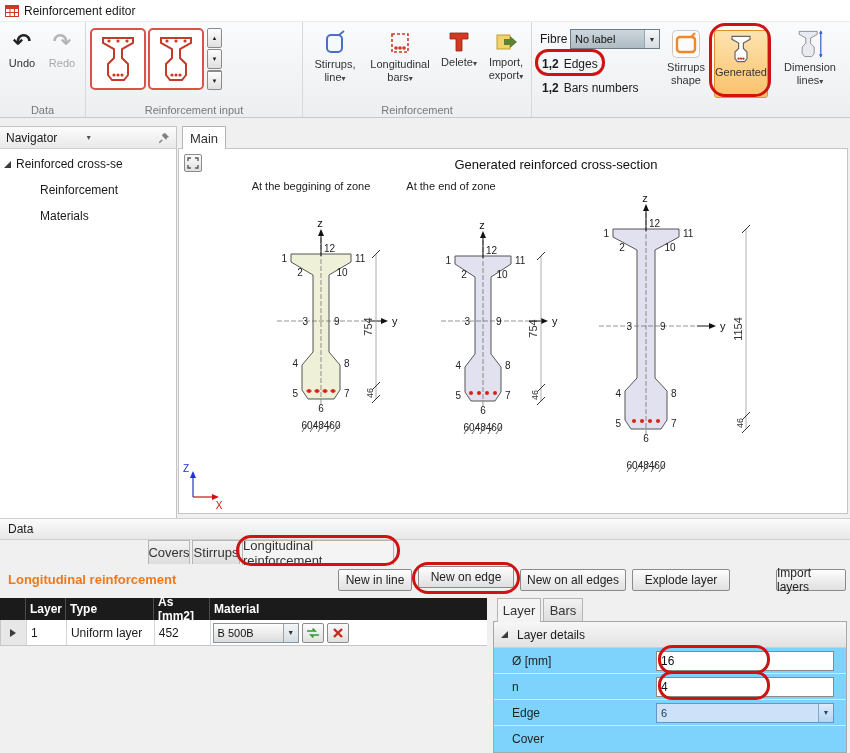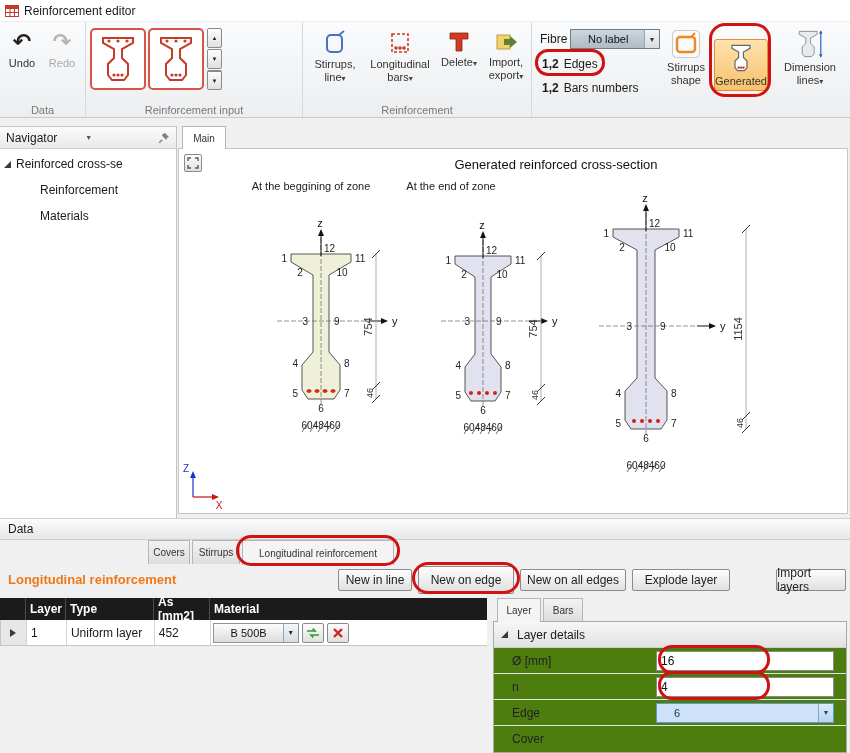--- a/index.html
+++ b/index.html
@@ -11,26 +11,26 @@
 #titlebar{position:absolute;left:0;top:0;width:100%;height:22px;background:#fff;display:flex;align-items:center;gap:5px;padding-left:5px;border-bottom:1px solid #ececec}
 
 #ribbon{position:absolute;left:0;top:22px;width:100%;height:96px;background:linear-gradient(#fafbfc,#edeef0);border-bottom:1px solid #c6c9cc}
 .rgroup{position:absolute;top:0;height:95px;border-right:1px solid #d6d8da}
 .glabel{position:absolute;bottom:1px;left:0;width:100%;text-align:center;font-size:11px;color:#787878}
 .bigbtn{position:absolute;display:flex;flex-direction:column;align-items:center;gap:2px;font-size:11px;color:#333;text-align:center;padding-top:3px;border-radius:3px;cursor:default}
 .bigbtn .lbl{line-height:1.15}
 .caret{font-size:8px;color:#444}
 .push{position:absolute;display:flex;align-items:center;justify-content:center;background:linear-gradient(#fdfdfd,#e0e0e0);border:1px solid #8b8b8b;border-radius:2px;font-size:12px;color:#222}
 .combo{display:flex;align-items:stretch;background:#fff;border:1px solid #89959e;font-size:11px;color:#111}
-.combo .ctext{flex:1;padding-left:17px;white-space:nowrap;overflow:hidden;display:flex;align-items:center}
+.combo .ctext{flex:1;padding-left:4px;white-space:nowrap;overflow:hidden;display:flex;align-items:center}
 .combo .cbtn{width:15px;display:flex;align-items:center;justify-content:center;font-size:7px;color:#333;background:linear-gradient(#f4f6f8,#d6dde2);border-left:1px solid #9aa6ae}
 .combo.blue{background:#cde2f8;border-color:#5f97d2;color:#10365c}
 .combo.blue .cbtn{background:linear-gradient(#ddeafa,#b7d4f1);border-left-color:#7fa8cf;color:#1c4a78}
 
-.tab{position:absolute;top:0;display:flex;align-items:center;justify-content:center;background:linear-gradient(#f2f2f2,#dedede);border:1px solid #b5b5b5;border-bottom:none;color:#333;font-size:10px}
+.tab{position:absolute;top:0;display:flex;align-items:center;justify-content:center;background:linear-gradient(#f2f2f2,#dedede);border:1px solid #b5b5b5;border-bottom:none;color:#333;font-size:13px}
 .tab.active{background:#f4f4f4;z-index:3}
 
 .thumb{position:absolute;display:flex;align-items:center;justify-content:center;background:#fff;border:2px solid #d9534a;border-radius:5px}
 
 .thc{border-right:1px solid #4c4c4c;display:flex;align-items:center;padding-left:4px;font-weight:bold;color:#fff;height:100%;font-size:12px}
 .trc{border-right:1px solid #d6d6d6;display:flex;align-items:center;padding-left:4px;height:100%}
 .tri-right{width:0;height:0;border-left:6px solid #3a3a3a;border-top:4px solid transparent;border-bottom:4px solid transparent}
 .tri-exp{width:0;height:0;border-bottom:7px solid #3a3a3a;border-left:7px solid transparent}
 
 .drow{position:absolute;left:0;width:100%;height:26px;display:flex;align-items:center;border-bottom:1px solid #e3e3e3}
@@ -153,21 +153,21 @@
         <span>Bars numbers</span>
       </div>
       <div class="bigbtn" style="left:130px;top:4px;width:48px">
         <svg width="30" height="30" viewBox="0 0 30 30">
           <rect x="1.5" y="1.5" width="27" height="27" rx="4" fill="#fbfbfb" stroke="#c8c8c8"></rect>
           <path d="M9 8h12a3 3 0 0 1 3 3v9a3 3 0 0 1-3 3H9a3 3 0 0 1-3-3v-9a3 3 0 0 1 3-3" fill="none" stroke="#f08828" stroke-width="2.4"></path>
           <path d="M20 8l4-4" stroke="#f08828" stroke-width="2" fill="none"></path>
         </svg>
         <span class="lbl" style="width:46px">Stirrups shape</span>
       </div>
-      <div class="bigbtn" style="left:182px;top:17px;width:54px;height:52px;background:linear-gradient(#fde3b0,#f9c16a);border:1px solid #e09030">
+      <div class="bigbtn" style="left:182px;top:8px;width:54px;height:68px;background:linear-gradient(#fde3b0,#f9c16a);border:1px solid #e09030">
         <svg width="24" height="30" viewBox="0 0 40 50">
           <path d="M5 4L35 4L35 9L24 15L24 24L30 30L30 41L26 46L14 46L10 41L10 30L16 24L16 15L5 9Z" fill="#fdfdfd" stroke="#666" stroke-width="2"></path>
           <circle cx="16" cy="41" r="2" fill="#c43b2a"></circle>
             <circle cx="20" cy="41" r="2" fill="#c43b2a"></circle>
             <circle cx="24" cy="41" r="2" fill="#c43b2a"></circle>
         </svg>
         <span class="lbl">Generated</span>
       </div>
       <div class="bigbtn" style="left:240px;top:4px;width:76px">
         <svg width="30" height="30" viewBox="0 0 46 50">
@@ -354,21 +354,21 @@
     <div class="tab active" style="left:242px;width:152px;height:25px">
         <span>Longitudinal reinforcement</span>
       </div>
   </div>
 
   <div style="position:absolute;left:0;top:566px;width:850px;height:28px">
     <span style="position:absolute;left:8px;top:6px;color:#f07818;font-weight:bold;font-size:13px">Longitudinal reinforcement</span>
     <div class="push" style="left:338px;top:3px;width:74px;height:22px">
         <span>New in line</span>
       </div>
-    <div class="push" style="left:418px;top:0;width:96px;height:28px">
+    <div class="push" style="left:418px;top:0;width:96px;height:22px">
         <span>New on edge</span>
       </div>
     <div class="push" style="left:520px;top:3px;width:106px;height:22px">
         <span>New on all edges</span>
       </div>
     <div class="push" style="left:632px;top:3px;width:98px;height:22px">
         <span>Explode layer</span>
       </div>
     <div class="push" style="left:776px;top:3px;width:70px;height:22px">
         <span>Import layers</span>
@@ -411,21 +411,21 @@
 
   <div style="position:absolute;left:493px;top:598px;width:354px;height:23px">
     <div class="tab active" style="left:4px;width:44px;height:24px">
         <span>Layer</span>
       </div>
     <div class="tab" style="left:50px;width:40px;height:23px">
         <span>Bars</span>
       </div>
   </div>
 
-  <div style="position:absolute;left:493px;top:621px;width:354px;height:132px;background:#4d7c0f;border:1px solid #a8a8a8;overflow:hidden">
+  <div style="position:absolute;left:493px;top:621px;width:354px;height:132px;background:#7dd3fc;border:1px solid #a8a8a8;overflow:hidden">
     <div style="position:absolute;left:0;top:0;width:100%;height:26px;display:flex;align-items:center;background:linear-gradient(#f7f7f7,#e2e2e2);border-bottom:1px solid #cfcfcf">
       <span class="tri-exp" style="margin-left:7px"></span>
       <span style="margin-left:9px">Layer details</span>
     </div>
     <div class="drow" style="top:26px">
       <span class="dlabel">Ø [mm]</span>
       <input class="field-input" value="16" style="">
     </div>
     <div class="drow" style="top:52px">
       <span class="dlabel">n</span>

